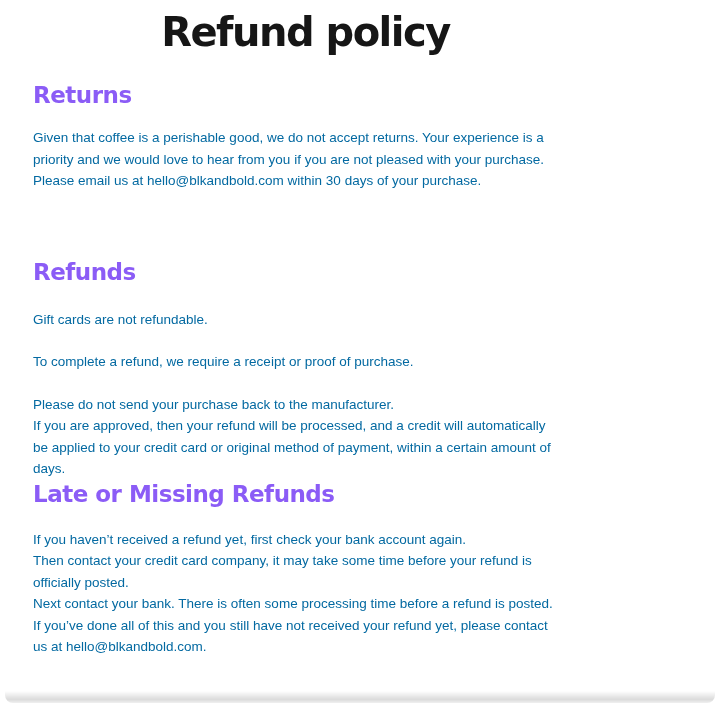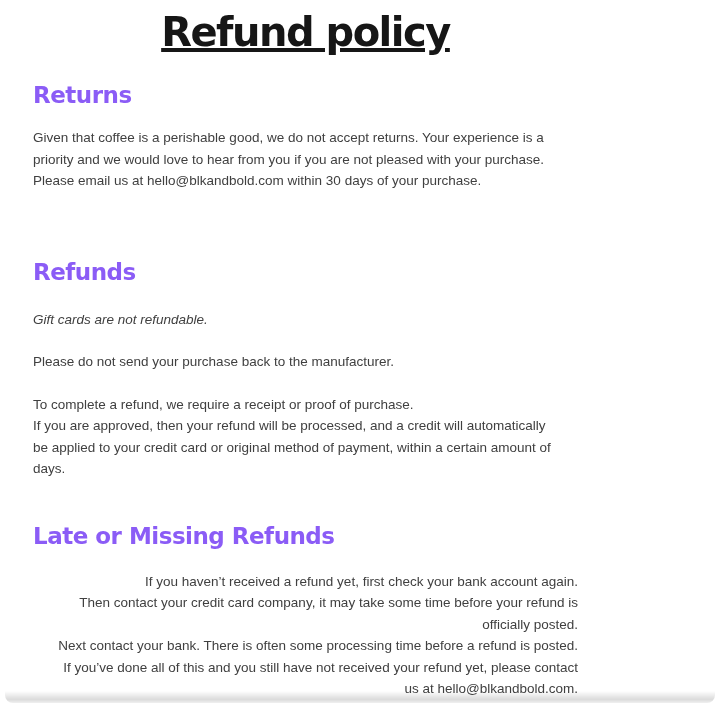--- a/index.html
+++ b/index.html
@@ -16,46 +16,45 @@
   }
   .page-title {
     font-family: "DejaVu Sans", sans-serif;
     font-weight: 800;
     font-size: 40px;
     line-height: 48px;
     letter-spacing: -1.5px;
     color: #161616;
     text-align: center;
     margin-top: 8px;
-    text-decoration: underline;
   }
   .section-heading {
     font-family: "DejaVu Sans", sans-serif;
     font-weight: 800;
     font-size: 23px;
     line-height: 29px;
     letter-spacing: -0.5px;
     color: #8b5cf6;
   }
   .heading-returns { margin-top: 25px; }
   .heading-refunds { margin-top: 66px; }
-  .heading-late    { margin-top: 42px; }
+  .heading-late    { }
   .para {
     font-family: "Liberation Sans", sans-serif;
     font-size: 13.5px;
     line-height: 21.5px;
-    color: #404040;
+    color: #0369a1;
     white-space: pre-line;
   }
   .para-returns-1  { margin-top: 17px; }
-  .para-refunds-1  { margin-top: 22px; font-style: italic; }
+  .para-refunds-1  { margin-top: 22px; }
   .para-refunds-2  { margin-top: 21px; }
   .para-refunds-3  { margin-top: 21px; }
   .para-refunds-4  { }
-  .para-late-1     { margin-top: 20px; text-align: right; }
+  .para-late-1     { margin-top: 20px; }
   .bottom-shadow {
     position: fixed;
     left: 5px;
     right: 5px;
     bottom: 0;
     height: 12px;
     border-radius: 0 0 8px 8px;
     background: linear-gradient(to bottom, rgba(0,0,0,0.0) 0%, rgba(0,0,0,0.14) 70%, rgba(0,0,0,0.06) 100%);
     pointer-events: none;
   }
@@ -70,22 +69,22 @@
   <section>
     <h2 class="section-heading heading-returns">Returns</h2>
     <p class="para para-returns-1">Given that coffee is a perishable good, we do not accept returns. Your experience is a
 priority and we would love to hear from you if you are not pleased with your purchase.
 Please email us at hello@blkandbold.com within 30 days of your purchase.</p>
   </section>
 
   <section>
     <h2 class="section-heading heading-refunds">Refunds</h2>
     <p class="para para-refunds-1">Gift cards are not refundable.</p>
+    <p class="para para-refunds-2">To complete a refund, we require a receipt or proof of purchase.</p>
     <p class="para para-refunds-3">Please do not send your purchase back to the manufacturer.</p>
-    <p class="para para-refunds-2">To complete a refund, we require a receipt or proof of purchase.</p>
     <p class="para para-refunds-4">If you are approved, then your refund will be processed, and a credit will automatically
 be applied to your credit card or original method of payment, within a certain amount of
 days.</p>
   </section>
 
   <section>
     <h2 class="section-heading heading-late">Late or Missing Refunds</h2>
     <p class="para para-late-1">If you haven’t received a refund yet, first check your bank account again.
 Then contact your credit card company, it may take some time before your refund is
 officially posted.

